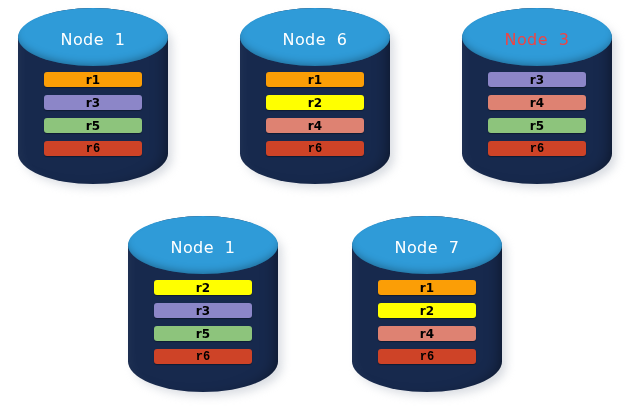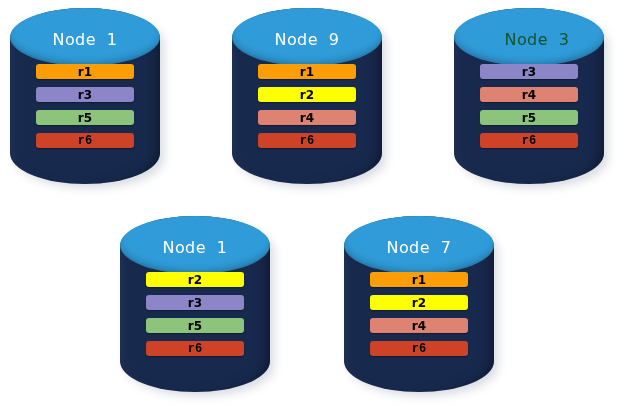--- a/index.html
+++ b/index.html
@@ -11,20 +11,21 @@
     width: 636px;
     height: 408px;
     position: relative;
     overflow: hidden;
     font-family: "DejaVu Sans", sans-serif;
   }
 
   #diagram {
     position: absolute;
     inset: 0;
+    margin-left: 8px;
   }
 
   
   .node {
     position: absolute;
     width: 150px;
     height: 176px;
   }
 
   .node-shadow {
@@ -74,21 +75,21 @@
     letter-spacing: .4px;
     white-space: pre;
     z-index: 3;
   }
 
   
   .replica-list {
     position: absolute;
     left: 26px;
     right: 26px;
-    top: 56px;
+    top: 64px;
     z-index: 2;
   }
 
   .replica {
     height: 15px;
     margin-bottom: 8px;
     border-radius: 3px;
     color: #000000;
     font-size: 12px;
     font-weight: bold;
@@ -114,33 +115,33 @@
         <div class="replica" style="background: rgb(251, 158, 6); color: rgb(0, 0, 0);">r1</div>
         <div class="replica" style="background: rgb(140, 134, 200); color: rgb(0, 0, 0);">r3</div>
         <div class="replica" style="background: rgb(141, 196, 124); color: rgb(0, 0, 0);">r5</div>
         <div class="replica" style="background: rgb(206, 67, 39); color: rgb(0, 0, 0);">r6</div>
       </div>
     </div>
     <div class="node" style="left: 232px; top: 8px;">
       <div class="node-shadow"></div>
       <div class="node-body" style="background: rgb(23, 41, 77);"></div>
       <div class="node-top" style="background: rgb(47, 155, 216);"></div>
-      <div class="node-label" style="color: rgb(255, 255, 255);">Node  9</div>
+      <div class="node-label" style="color: rgb(255, 255, 255);">Node  6</div>
       <div class="replica-list">
         <div class="replica" style="background: rgb(251, 158, 6); color: rgb(0, 0, 0);">r1</div>
         <div class="replica" style="background: rgb(255, 255, 0); color: rgb(0, 0, 0);">r2</div>
         <div class="replica" style="background: rgb(222, 130, 114); color: rgb(0, 0, 0);">r4</div>
         <div class="replica" style="background: rgb(206, 67, 39); color: rgb(0, 0, 0);">r6</div>
       </div>
     </div>
     <div class="node" style="left: 454px; top: 8px;">
       <div class="node-shadow"></div>
       <div class="node-body" style="background: rgb(23, 41, 77);"></div>
       <div class="node-top" style="background: rgb(47, 155, 216);"></div>
-      <div class="node-label" style="color: #14532d; padding-left: 8px;">Node  3</div>
+      <div class="node-label" style="color: #ef4444;">Node  3</div>
       <div class="replica-list">
         <div class="replica" style="background: rgb(140, 134, 200); color: rgb(0, 0, 0);">r3</div>
         <div class="replica" style="background: rgb(222, 130, 114); color: rgb(0, 0, 0);">r4</div>
         <div class="replica" style="background: rgb(141, 196, 124); color: rgb(0, 0, 0);">r5</div>
         <div class="replica" style="background: rgb(206, 67, 39); color: rgb(0, 0, 0);">r6</div>
       </div>
     </div>
     <div class="node" style="left: 120px; top: 216px;">
       <div class="node-shadow"></div>
       <div class="node-body" style="background: rgb(23, 41, 77);"></div>

